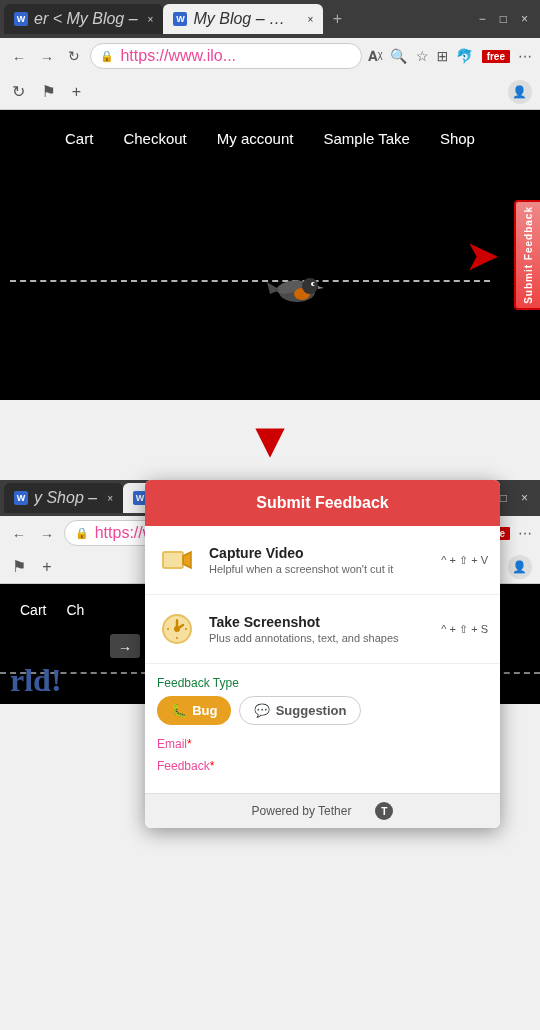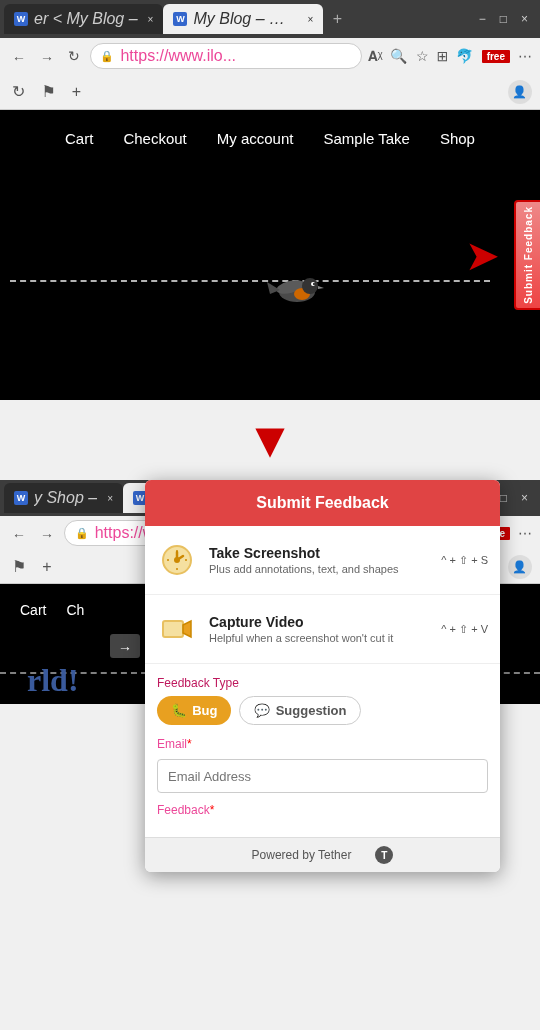--- a/index.html
+++ b/index.html
@@ -320,21 +320,21 @@
     }
     .nav-item-2 {
       color: white;
       font-size: 14px;
       cursor: pointer;
     }
 
     .site-bottom-text {
       position: absolute;
       bottom: 5px;
-      left: 27px;
+      left: 10px;
       color: #3a5a9b;
       font-size: 32px;
       font-weight: bold;
       font-family: serif;
     }
 
     .arrow-right-small {
       position: absolute;
       left: 110px;
       top: 50px;
@@ -406,21 +406,21 @@
       font-size: 11px;
       color: #555;
       white-space: nowrap;
     }
 
     .modal-form {
       padding: 12px;
     }
     .form-label {
       font-size: 12px;
-      color: #be185d;
+      color: #15803d;
       margin-bottom: 6px;
     }
     .feedback-type-row {
       display: flex;
       gap: 8px;
       margin-bottom: 12px;
     }
     .type-btn {
       display: flex;
       align-items: center;
@@ -666,20 +666,34 @@
     <div class="site-bottom-text">rld!</div>
   </div>
 
   <div class="feedback-modal">
 
     <div class="modal-header">
       <span class="modal-header-text">Submit Feedback</span>
     </div>
 
     <div class="modal-scroll-wrapper">
+
+      <div class="modal-option">
+        <div class="option-icon">
+          <svg viewBox="0 0 36 36" fill="none">
+            <rect x="4" y="10" width="20" height="16" rx="2" fill="#f5e0a0" stroke="#e8c060" stroke-width="2"></rect>
+            <polygon points="24,14 32,10 32,26 24,22" fill="#e8a020" stroke="#cc8800" stroke-width="1.5"></polygon>
+          </svg>
+        </div>
+        <div class="option-text">
+          <div class="option-title">Capture Video</div>
+          <div class="option-desc">Helpful when a screenshot won't cut it</div>
+        </div>
+        <div class="option-shortcut">^ + ⇧ + V</div>
+      </div>
 
       <div class="modal-option">
         <div class="option-icon">
           <svg viewBox="0 0 36 36" fill="none">
             <circle cx="18" cy="18" r="14" fill="#f5e0a0" stroke="#e8c060" stroke-width="2"></circle>
             <line x1="18" y1="10" x2="18" y2="18" stroke="#cc8800" stroke-width="2.5" stroke-linecap="round"></line>
             <line x1="18" y1="18" x2="24" y2="14" stroke="#cc8800" stroke-width="2.5" stroke-linecap="round"></line>
             <circle cx="18" cy="18" r="3" fill="#cc8800"></circle>
             <line x1="8" y1="18" x2="10" y2="18" stroke="#cc8800" stroke-width="1.5"></line>
             <line x1="26" y1="18" x2="28" y2="18" stroke="#cc8800" stroke-width="1.5"></line>
@@ -687,53 +701,38 @@
             <line x1="18" y1="26" x2="18" y2="28" stroke="#cc8800" stroke-width="1.5"></line>
           </svg>
         </div>
         <div class="option-text">
           <div class="option-title">Take Screenshot</div>
           <div class="option-desc">Plus add annotations, text, and shapes</div>
         </div>
         <div class="option-shortcut">^ + ⇧ + S</div>
       </div>
 
-      <div class="modal-option">
-        <div class="option-icon">
-          <svg viewBox="0 0 36 36" fill="none">
-            <rect x="4" y="10" width="20" height="16" rx="2" fill="#f5e0a0" stroke="#e8c060" stroke-width="2"></rect>
-            <polygon points="24,14 32,10 32,26 24,22" fill="#e8a020" stroke="#cc8800" stroke-width="1.5"></polygon>
-          </svg>
-        </div>
-        <div class="option-text">
-          <div class="option-title">Capture Video</div>
-          <div class="option-desc">Helpful when a screenshot won't cut it</div>
-        </div>
-        <div class="option-shortcut">^ + ⇧ + V</div>
-      </div>
-
       <div class="modal-form">
         <div class="form-label">Feedback Type</div>
         <div class="feedback-type-row">
           <button class="type-btn bug">
             <span>🐛</span>
             <span>Bug</span>
           </button>
           <button class="type-btn suggestion">
             <span>💬</span>
             <span>Suggestion</span>
           </button>
         </div>
 
         <div class="feedback-label-row">
           <span class="form-label-req">
             <span>Email</span><span style="color:red;">*</span>
           </span>
         </div>
-        <input class="form-input" type="email" placeholder="Email Address" style="">
 
         <div class="feedback-label-row">
           <span class="form-label-req">
             <span>Feedback</span><span style="color:red;">*</span>
           </span>
         </div>
       </div>
     </div>
 
     <div class="powered-by">

